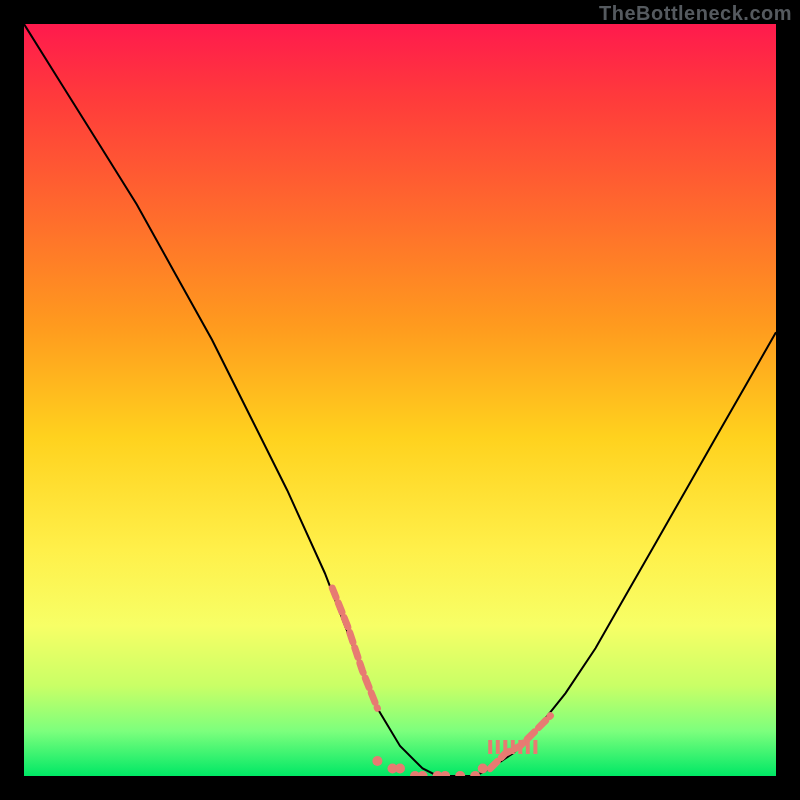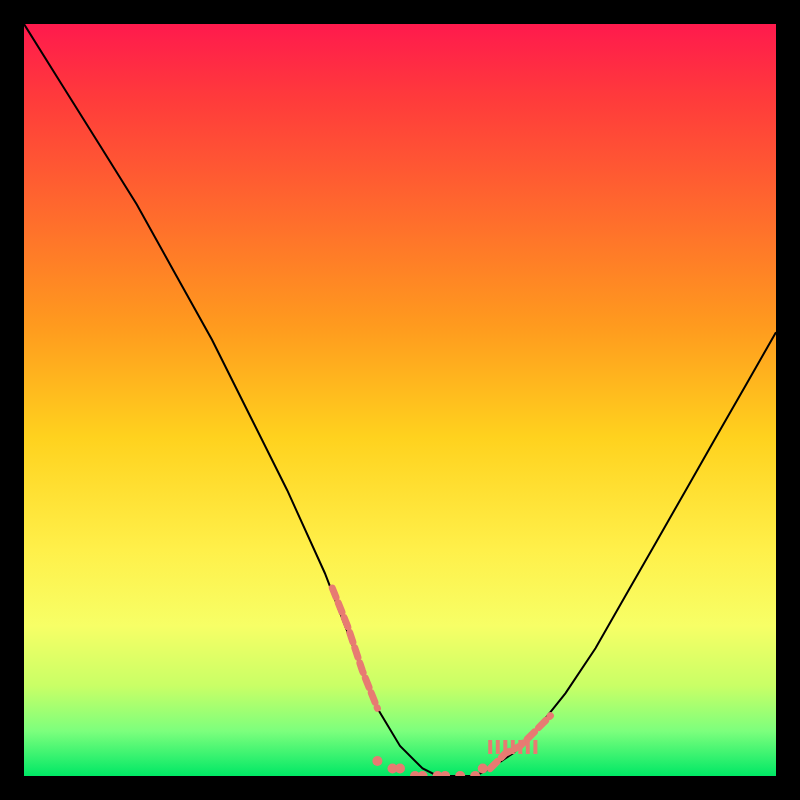--- a/index.html
+++ b/index.html
@@ -64,20 +64,21 @@
   .vtick {
     stroke: #e77b72;
     stroke-width: 4;
   }
 </style>
 </head>
 <body>
 
 <div class="frame">
   <div class="plot-area"></div>
+  <div class="attribution">TheBottleneck.com</div>
   <svg viewBox="0 0 752 752">
     <g id="curve-layer">
         <path class="curve" d="M0.0 0.0 L37.6 60.2 L75.2 120.3 L112.8 180.5 L150.4 248.2 L188.0 315.8 L225.6 391.0 L263.2 466.2 L300.8 549.0 L338.4 646.7 L353.4 684.3 L376.0 721.9 L398.6 744.5 L413.6 752.0 L428.6 752.0 L451.2 752.0 L466.2 744.5 L488.8 729.4 L511.4 706.9 L541.4 669.3 L571.5 624.2 L601.6 571.5 L631.7 518.9 L661.8 466.2 L691.8 413.6 L721.9 361.0 L752.0 308.3"></path>
       </g>
     <g id="marker-layer">
         <path d="M308.3 564.0 L323.4 601.6 L338.4 646.7 L353.4 684.3" fill="none" stroke="#e77b72" stroke-width="7" stroke-linecap="round" stroke-dasharray="10 6"></path>
         <path d="M466.2 744.5 L481.3 729.4 L496.3 721.9 L511.4 706.9 L526.4 691.8" fill="none" stroke="#e77b72" stroke-width="7" stroke-linecap="round" stroke-dasharray="10 6"></path>
         <circle cx="353.4" cy="737.0" r="5" class="dot"></circle>
         <circle cx="368.5" cy="744.5" r="5" class="dot"></circle>
         <circle cx="376.0" cy="744.5" r="5" class="dot"></circle>

